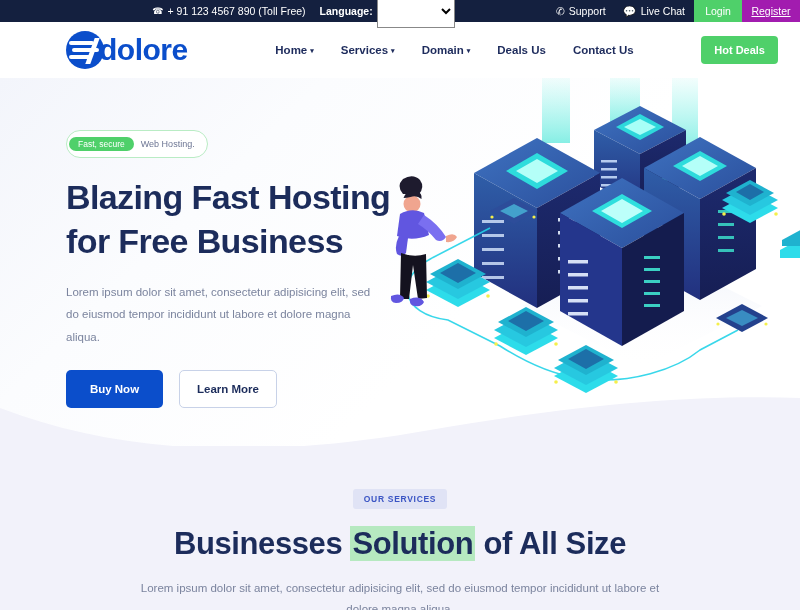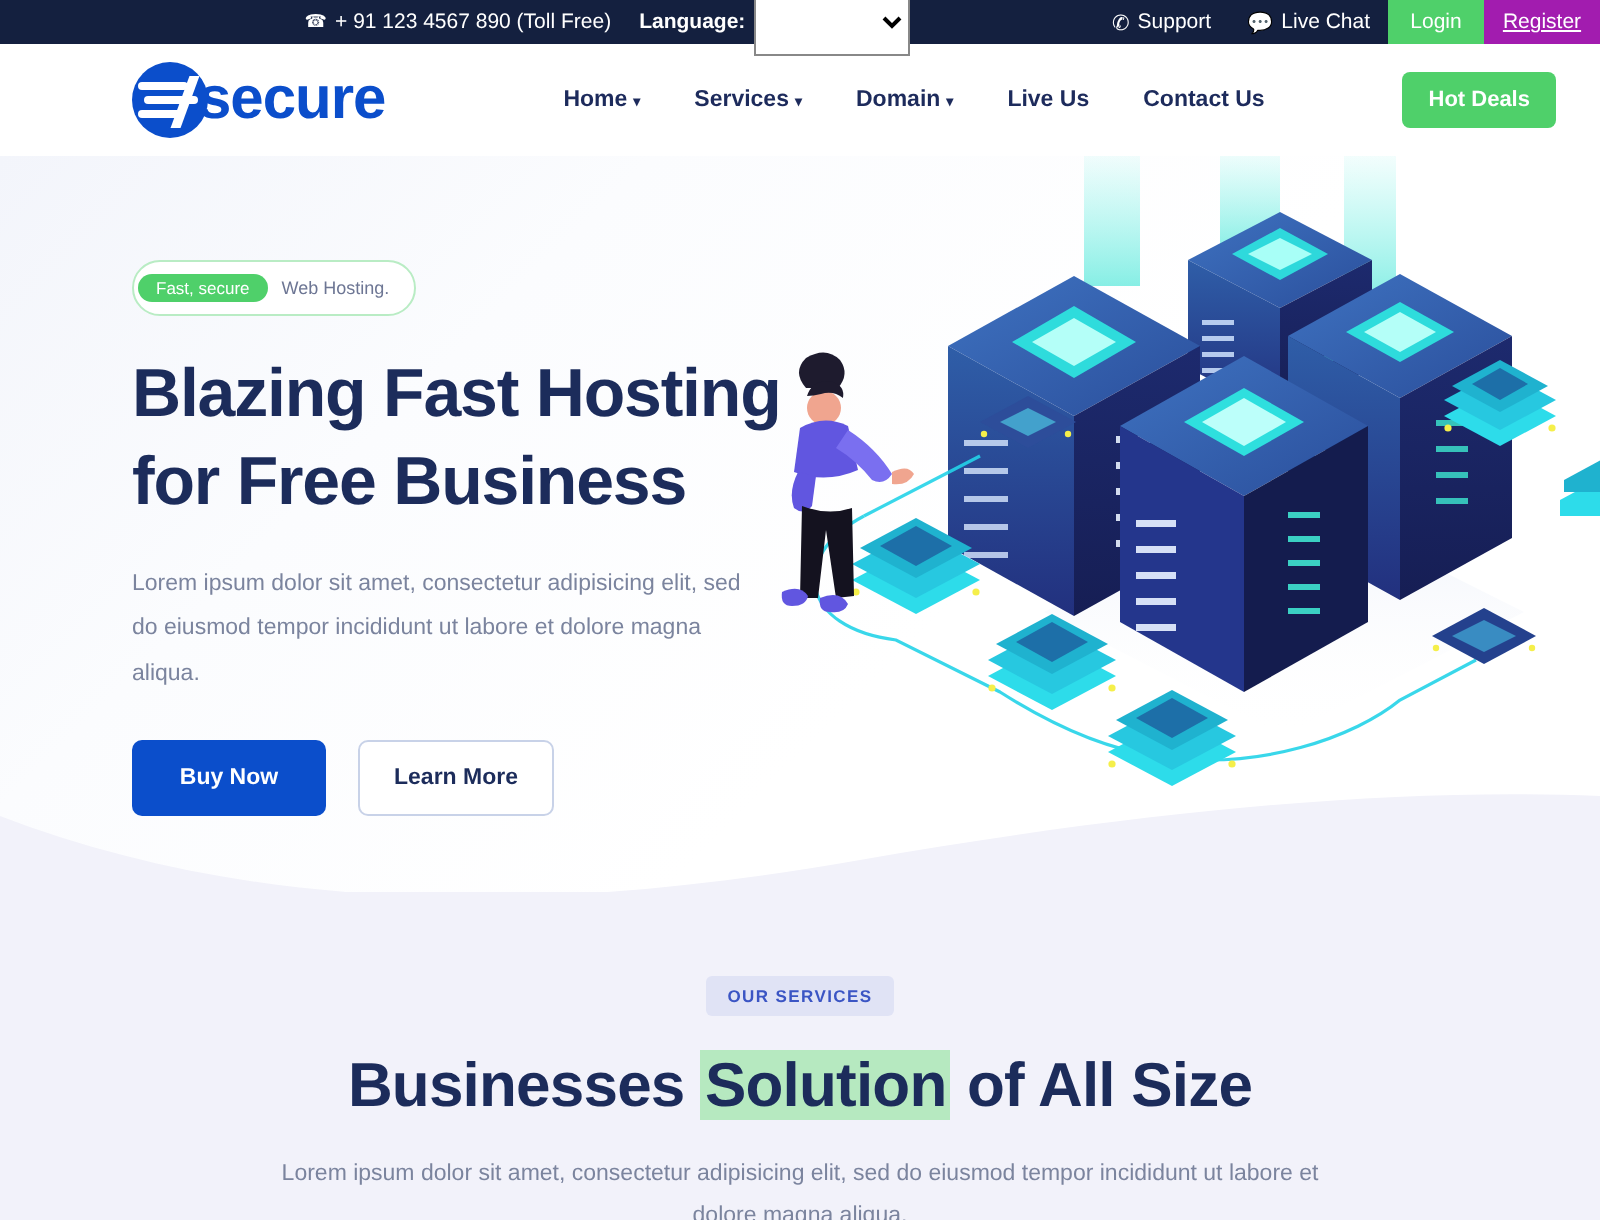--- a/index.html
+++ b/index.html
@@ -312,37 +312,37 @@
 </div>
 
 <div class="header">
   <div class="logo">
     <div class="logo-mark">
       <span class="bar b1"></span>
       <span class="bar b2"></span>
       <span class="bar b3"></span>
       <span class="slash"></span>
     </div>
-    <div class="logo-text">secure</div>
+    <div class="logo-text">dolore</div>
   </div>
   <div class="nav">
     <div class="nav-item">
       <span>Home</span>
       <span class="caret">▾</span>
     </div>
     <div class="nav-item">
       <span>Services</span>
       <span class="caret">▾</span>
     </div>
     <div class="nav-item">
       <span>Domain</span>
       <span class="caret">▾</span>
     </div>
     <div class="nav-item">
-      <span>Live Us</span>
+      <span>Deals Us</span>
     </div>
     <div class="nav-item">
       <span>Contact Us</span>
     </div>
   </div>
   <div class="hotdeals">Hot Deals</div>
 </div>
 
 <div class="hero">
 

